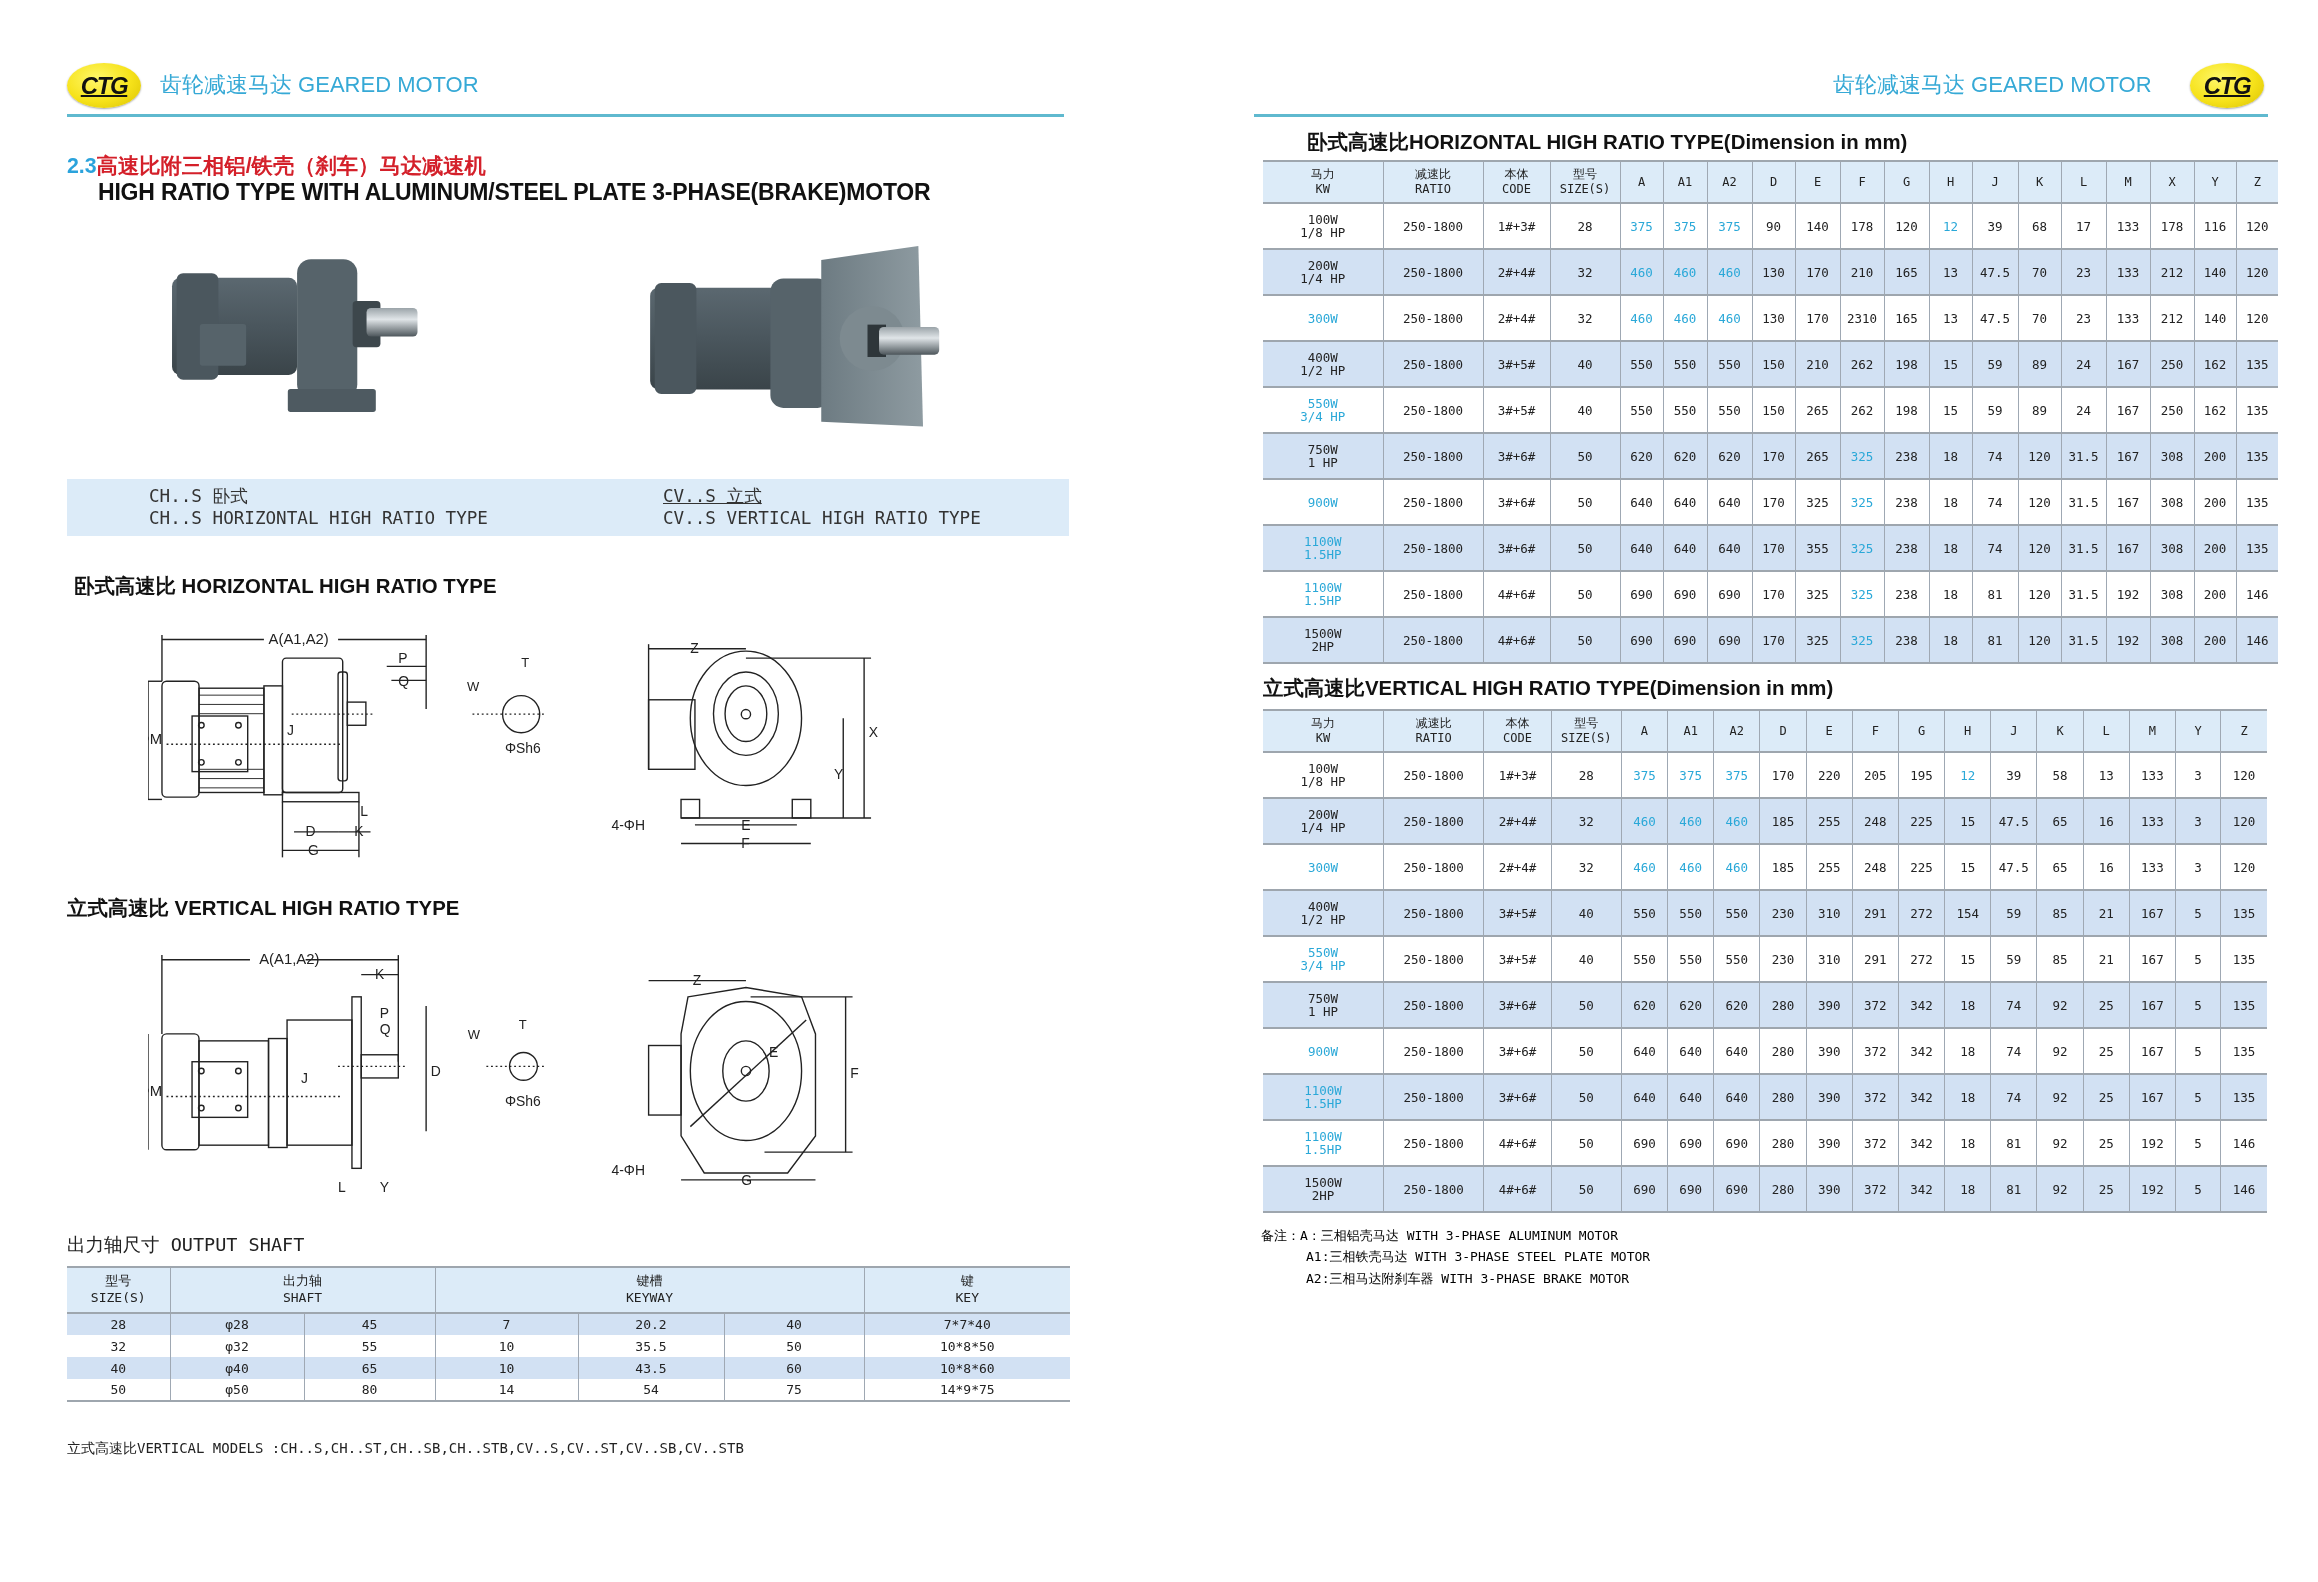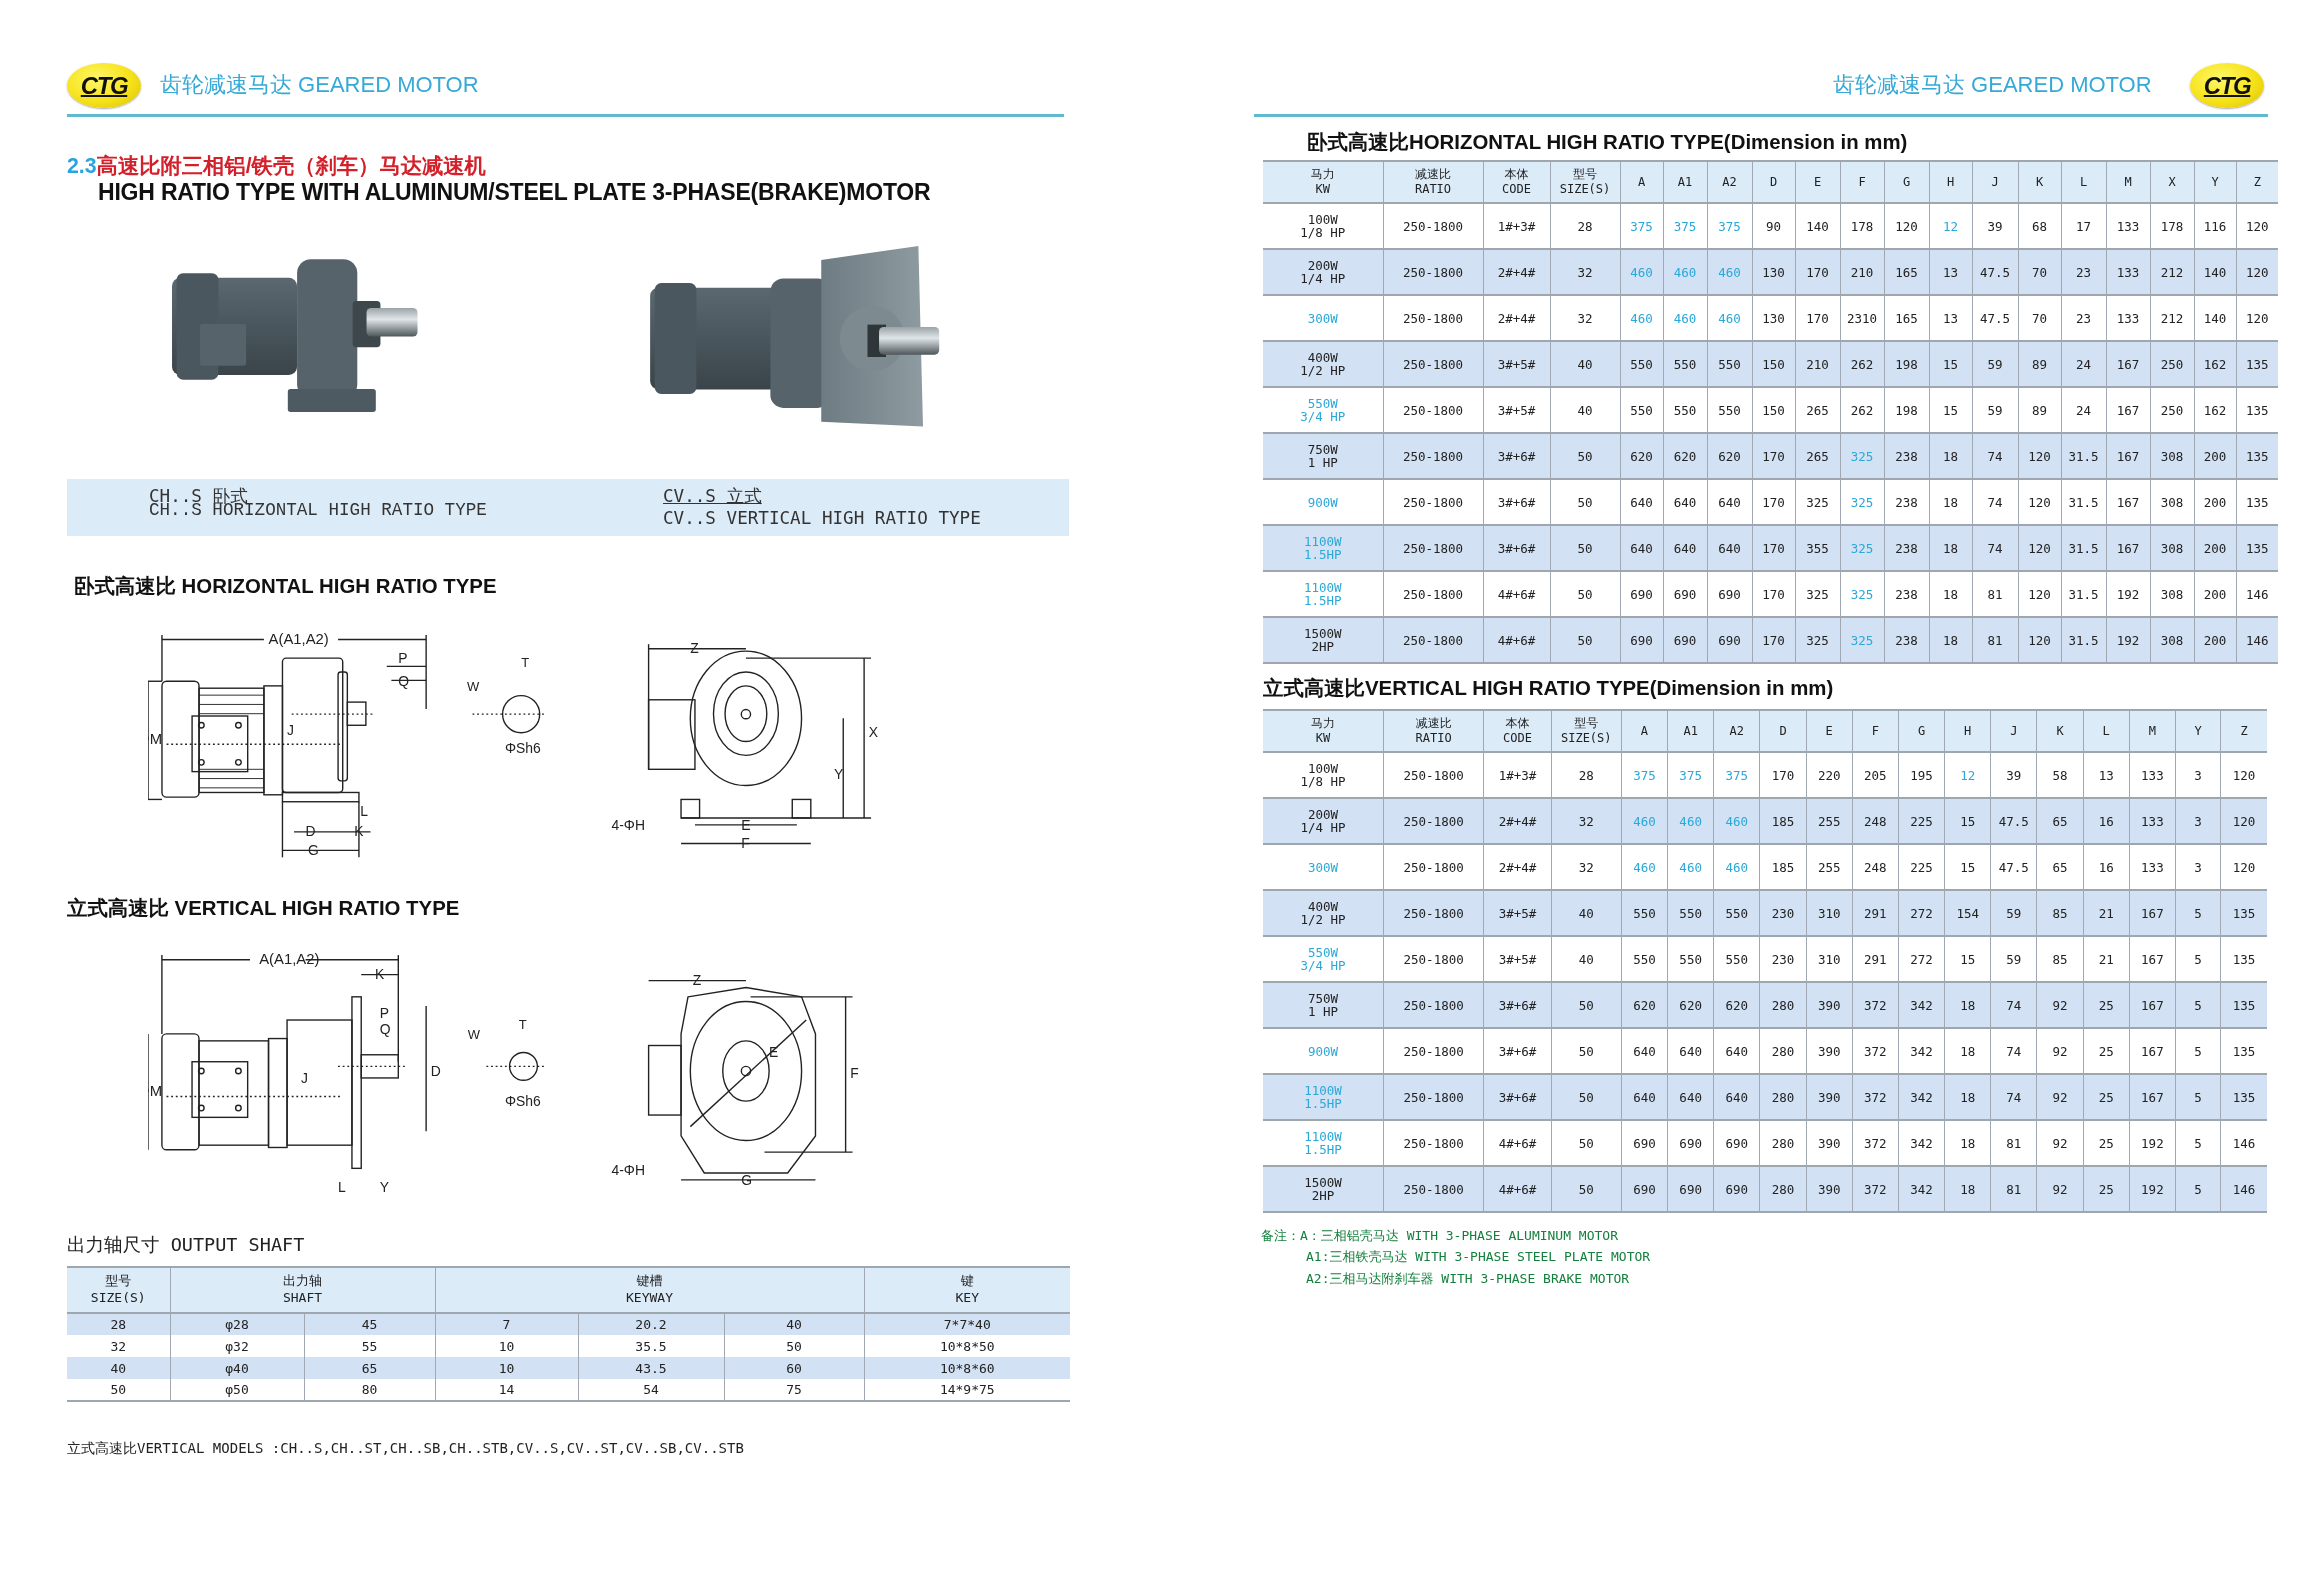--- a/index.html
+++ b/index.html
@@ -25,21 +25,21 @@
   .dt td{font-size:12.5px;}
   .dt tbody tr{border-bottom:2.3px solid #9ea6ae;}
   .dt tbody tr.alt{background:#d2e1f3;}
   .dt td.hl,.dt .hl{color:#2aa8d8;}
   .pw{font-size:11px;line-height:13px;}
   .shaft th{font-size:13px;line-height:16.7px;}
   .shaft td{font-size:13px;}
   .shaft tbody tr{border-bottom:none;}
   .shaft tbody tr.last{border-bottom:2.3px solid #9ea6ae;}
   .shaft .sub td{background:#ffffff;}
-  .note{font-family:"DejaVu Sans Mono",monospace;font-size:13px;color:#15803d;white-space:nowrap;line-height:21.3px;}
+  .note{font-family:"DejaVu Sans Mono",monospace;font-size:13px;color:#000000;white-space:nowrap;line-height:21.3px;}
   .photo{position:absolute;}
   svg text{font-family:"Liberation Sans",sans-serif;}
 </style>
 </head>
 <body>
 
 <div class="abs logo" style="left:67px;top:63px;">
   <span>CTG</span>
 </div>
 <div class="abs brand" style="left:160px;top:70px;">齿轮减速马达 GEARED MOTOR</div>
@@ -96,21 +96,21 @@
     <rect x="270" y="70" width="130" height="280" rx="28" fill="#56636a"></rect>
     <polygon points="380,30 590,0 600,390 380,380" fill="url(#fl2)"></polygon>
     <circle cx="490" cy="200" r="70" fill="#7d8a90"></circle>
     <rect x="480" y="170" width="40" height="70" fill="#2e363a"></rect>
     <rect x="505" y="175" width="130" height="60" rx="10" fill="url(#sh2)"></rect>
   </svg>
 </div>
 
 <div class="abs caption-band" style="left:67px;top:479px;width:1002px;height:57px;">
   <div class="c" style="left:82px;top:5.6px;">CH..S 卧式</div>
-  <div class="c" style="left:82px;top:20px;font-family:Liberation Mono, monospace;">CH..S HORIZONTAL HIGH RATIO TYPE</div>
+  <div class="c" style="left:82px;top:28px;">CH..S HORIZONTAL HIGH RATIO TYPE</div>
   <div class="c" style="left:596px;top:5.6px;text-decoration:underline;">CV..S 立式</div>
   <div class="c" style="left:596px;top:28px;">CV..S VERTICAL HIGH RATIO TYPE</div>
 </div>
 
 <div class="abs h2" style="left:74px;top:572px;">卧式高速比 HORIZONTAL HIGH RATIO TYPE</div>
 <div class="abs" style="left:148px;top:621px;width:788px;height:241px;">
   <svg width="788" height="241" viewBox="0 0 1700 520" stroke="#222" fill="none" stroke-width="3">
 
     <line x1="30" y1="40" x2="250" y2="40"></line>
       <line x1="410" y1="40" x2="600" y2="40"></line>

